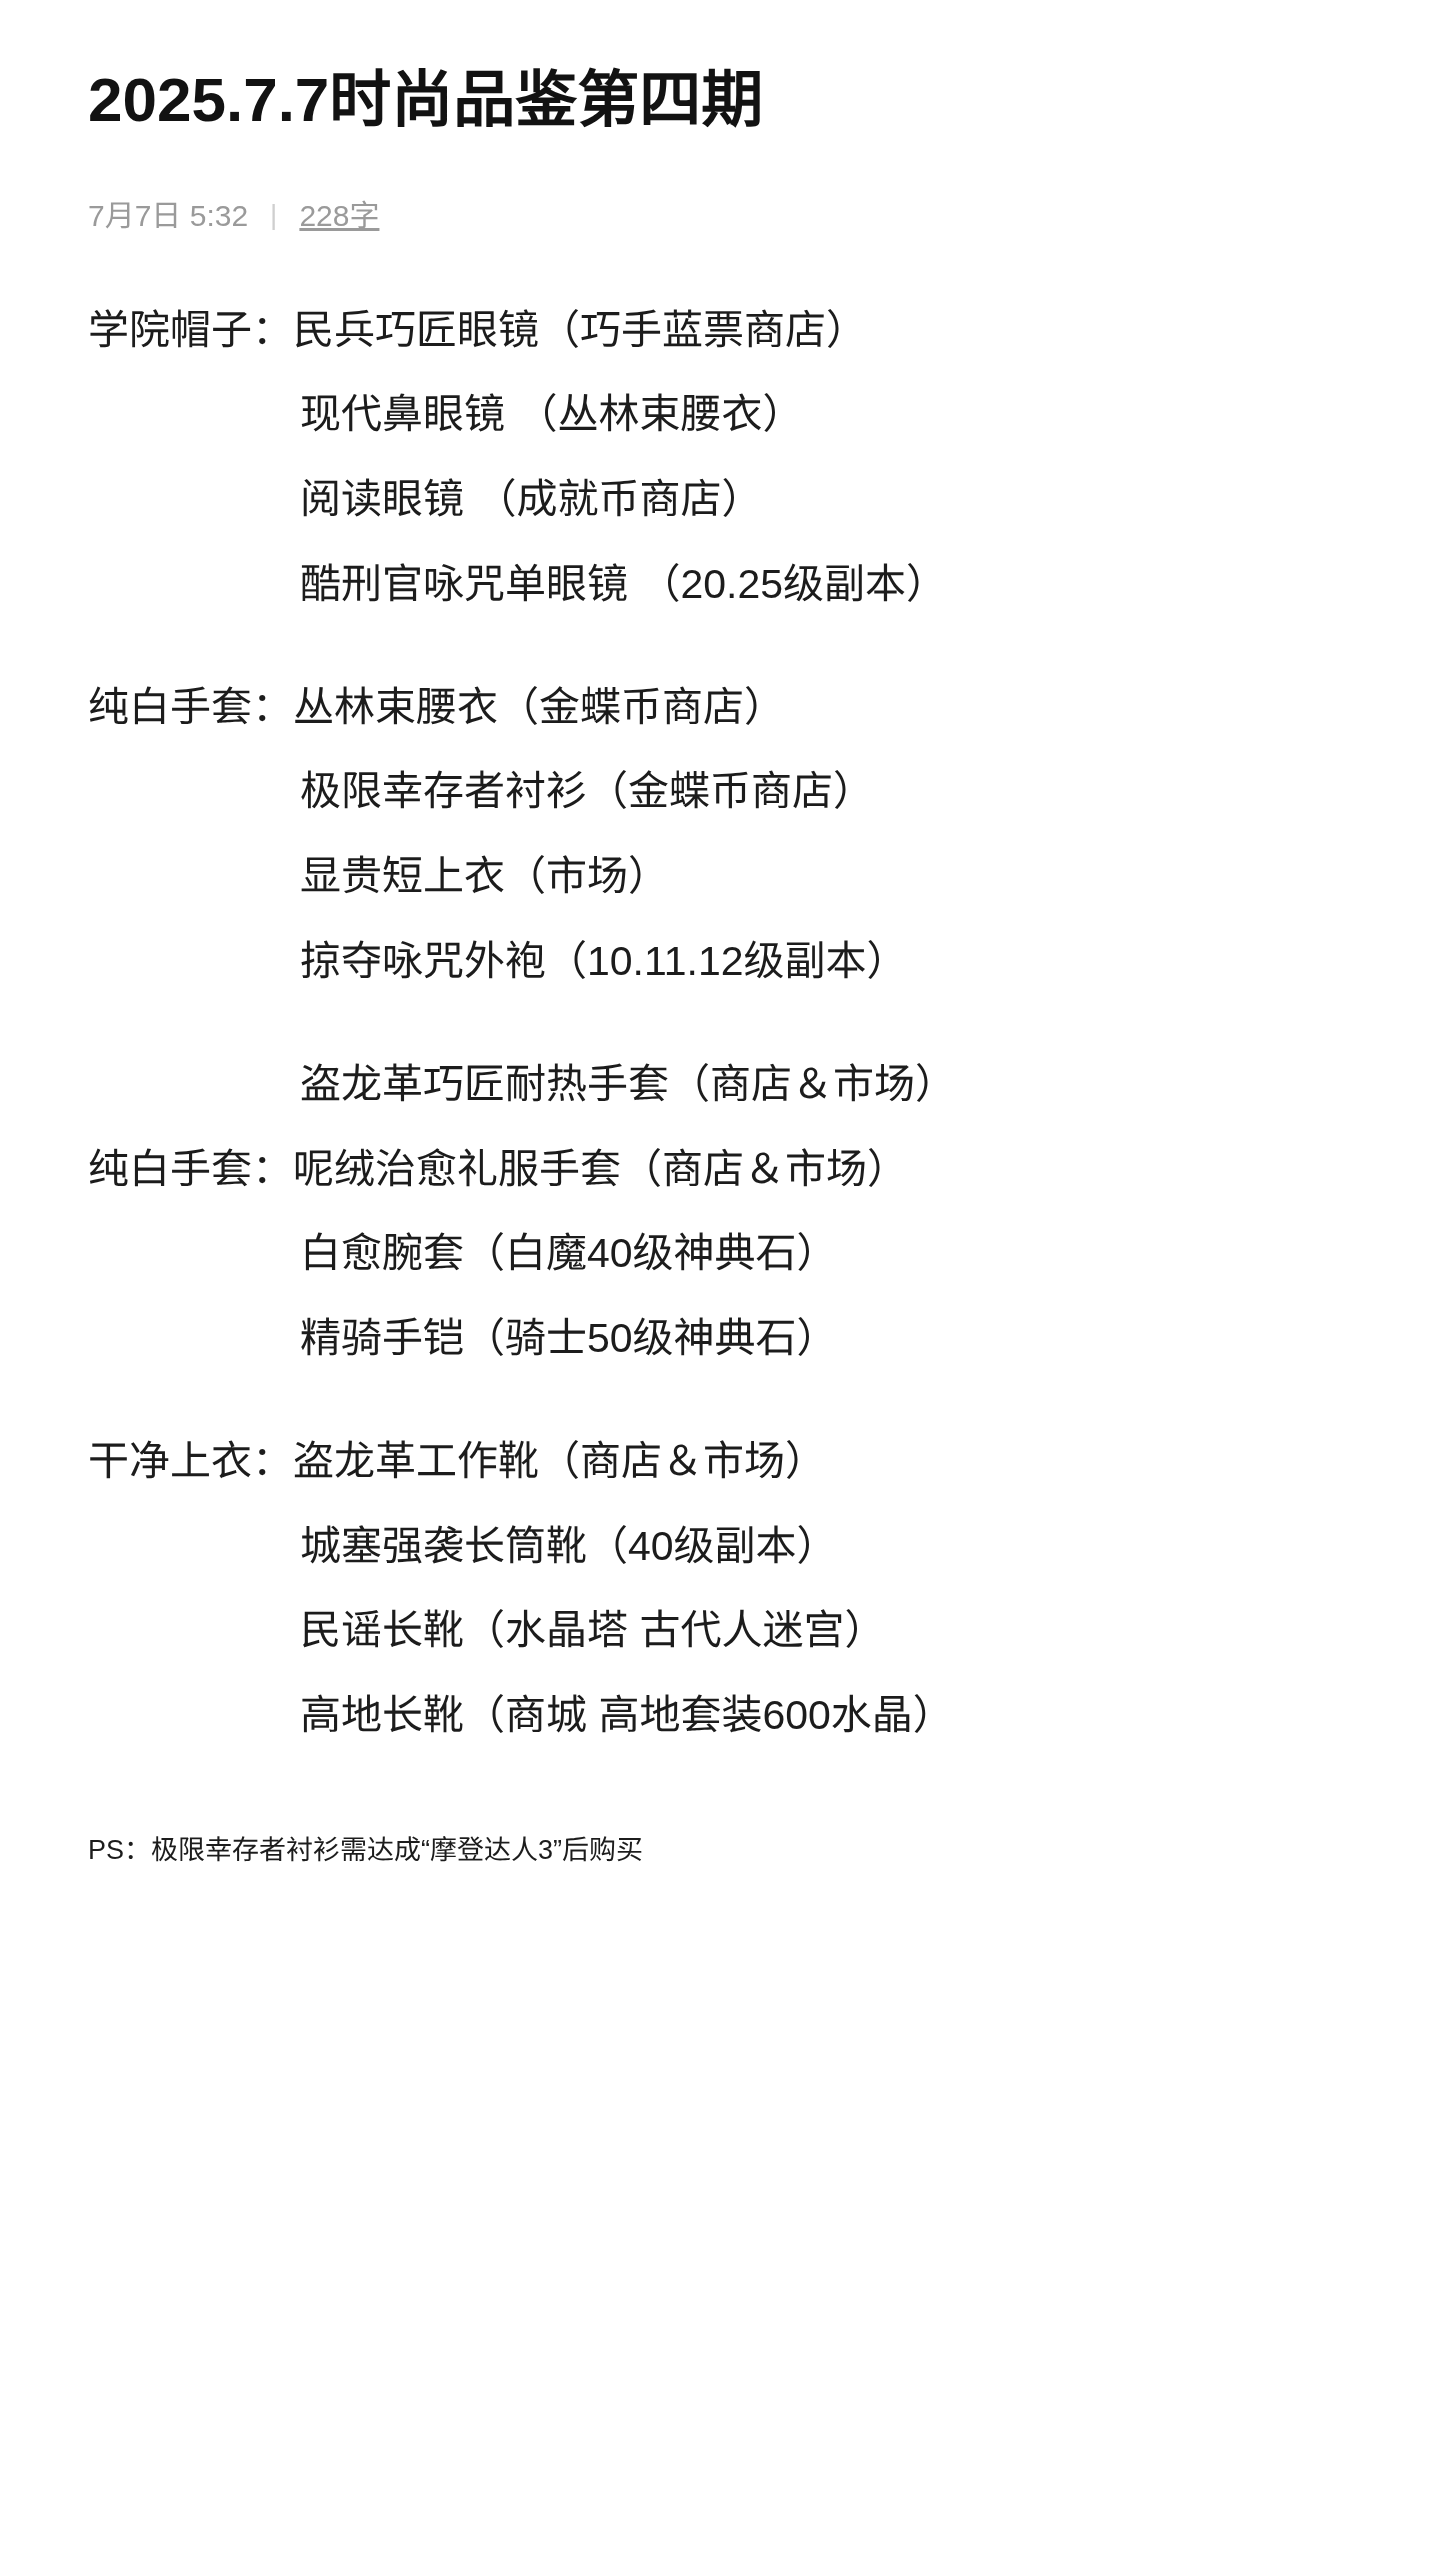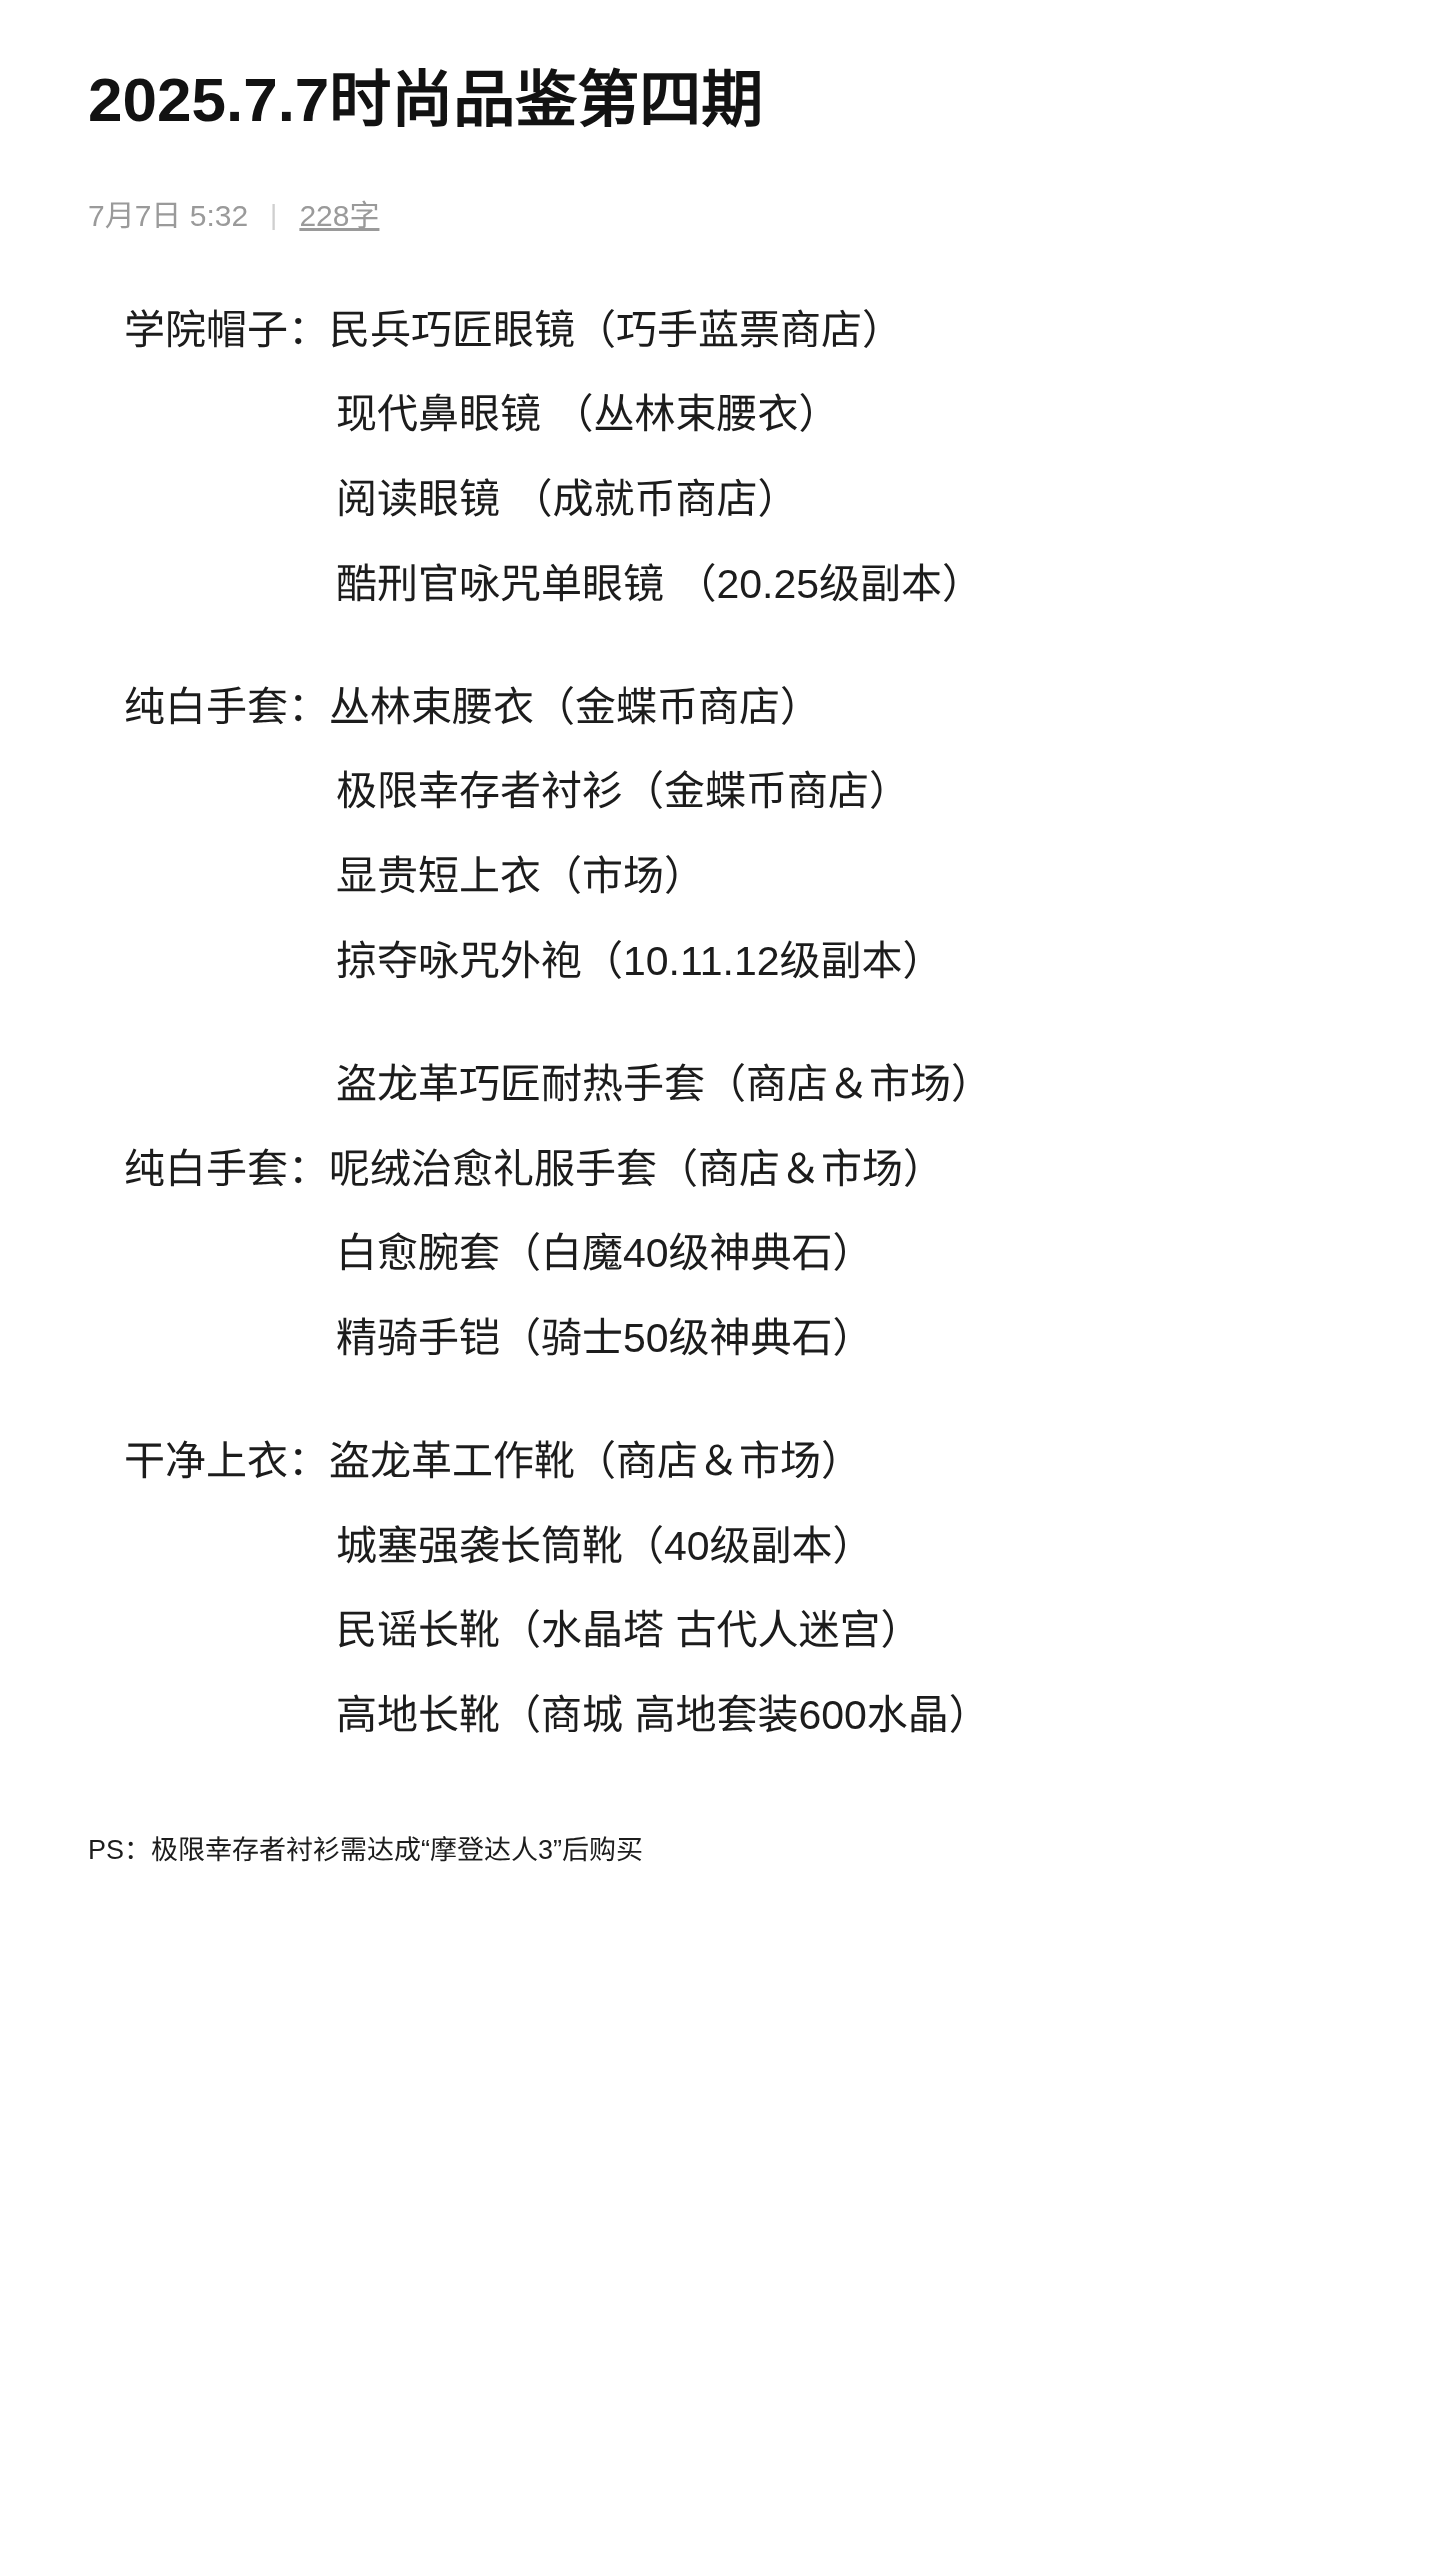--- a/index.html
+++ b/index.html
@@ -50,21 +50,20 @@
   .meta-count { white-space: pre; text-decoration: underline; }
 
   .body-content {
     margin-top: 64px;
     font-size: 41px;
     line-height: 1.58;
     color: #1c1c1c;
   }
   .section {
     margin-bottom: 58px;
-    margin-left: 36px;
   }
   .section:last-of-type {
     margin-bottom: 0;
   }
   .line {
     display: flex;
     align-items: baseline;
     white-space: pre;
   }
   .line + .line {

